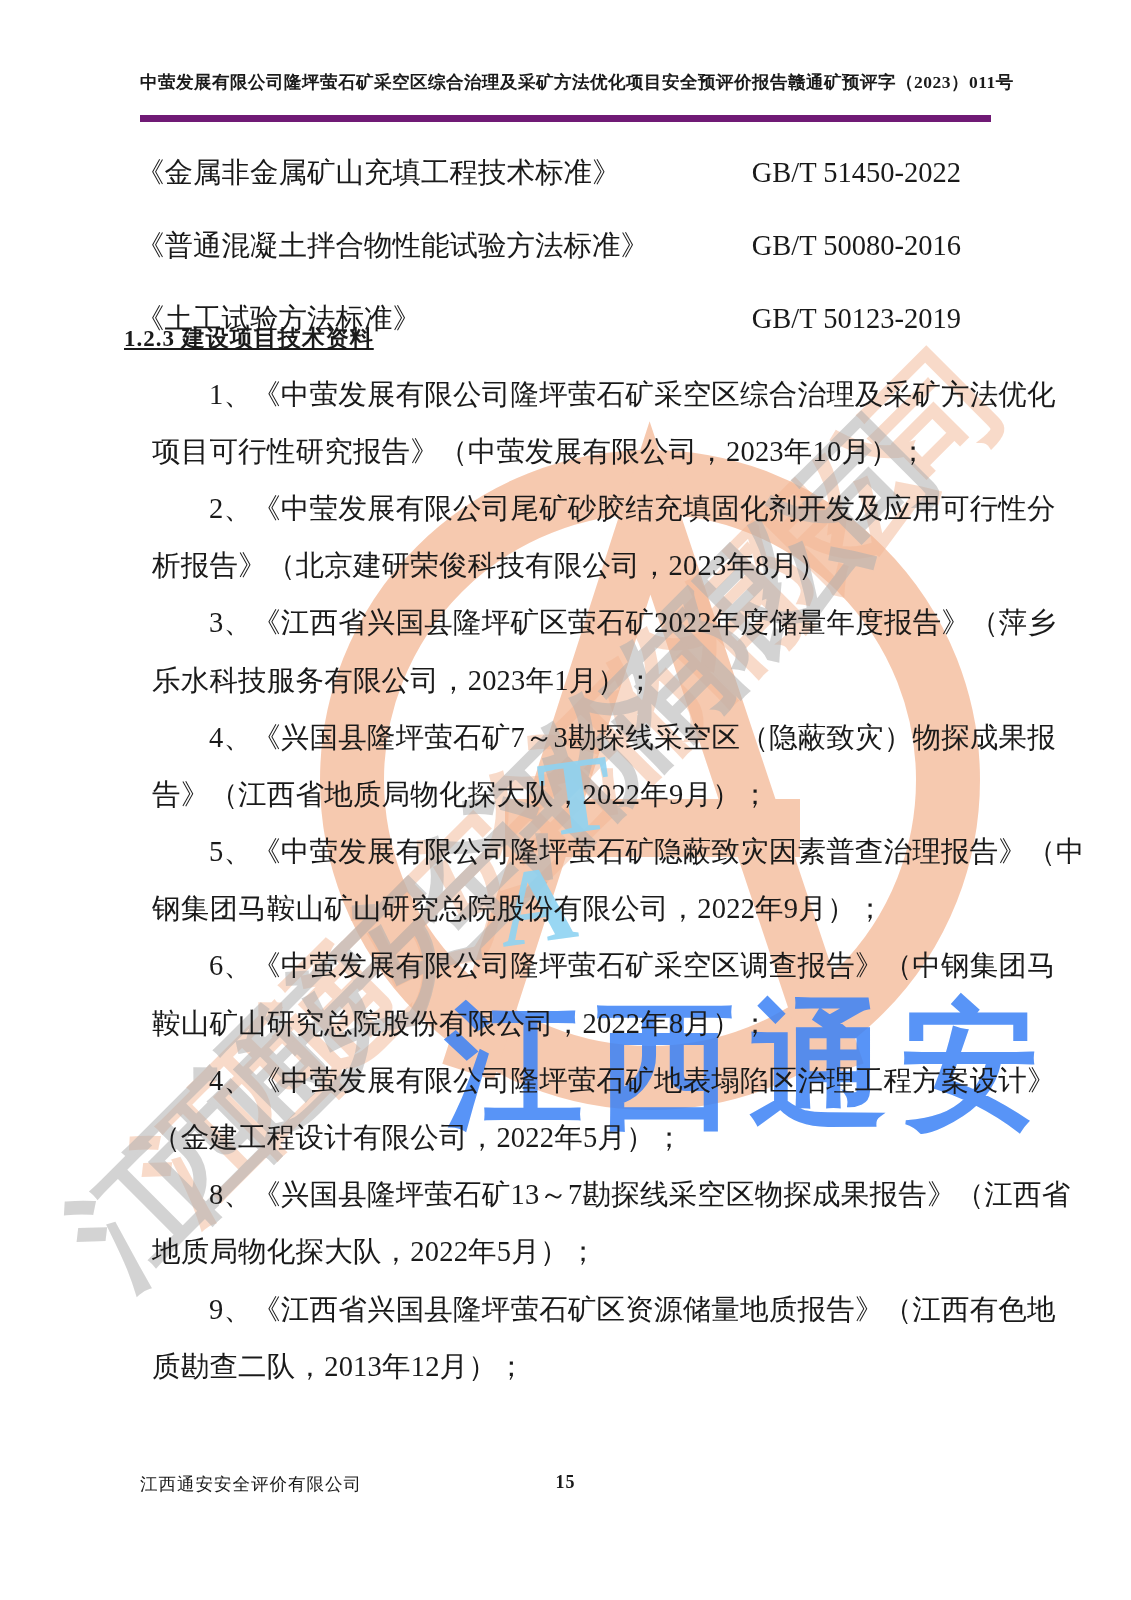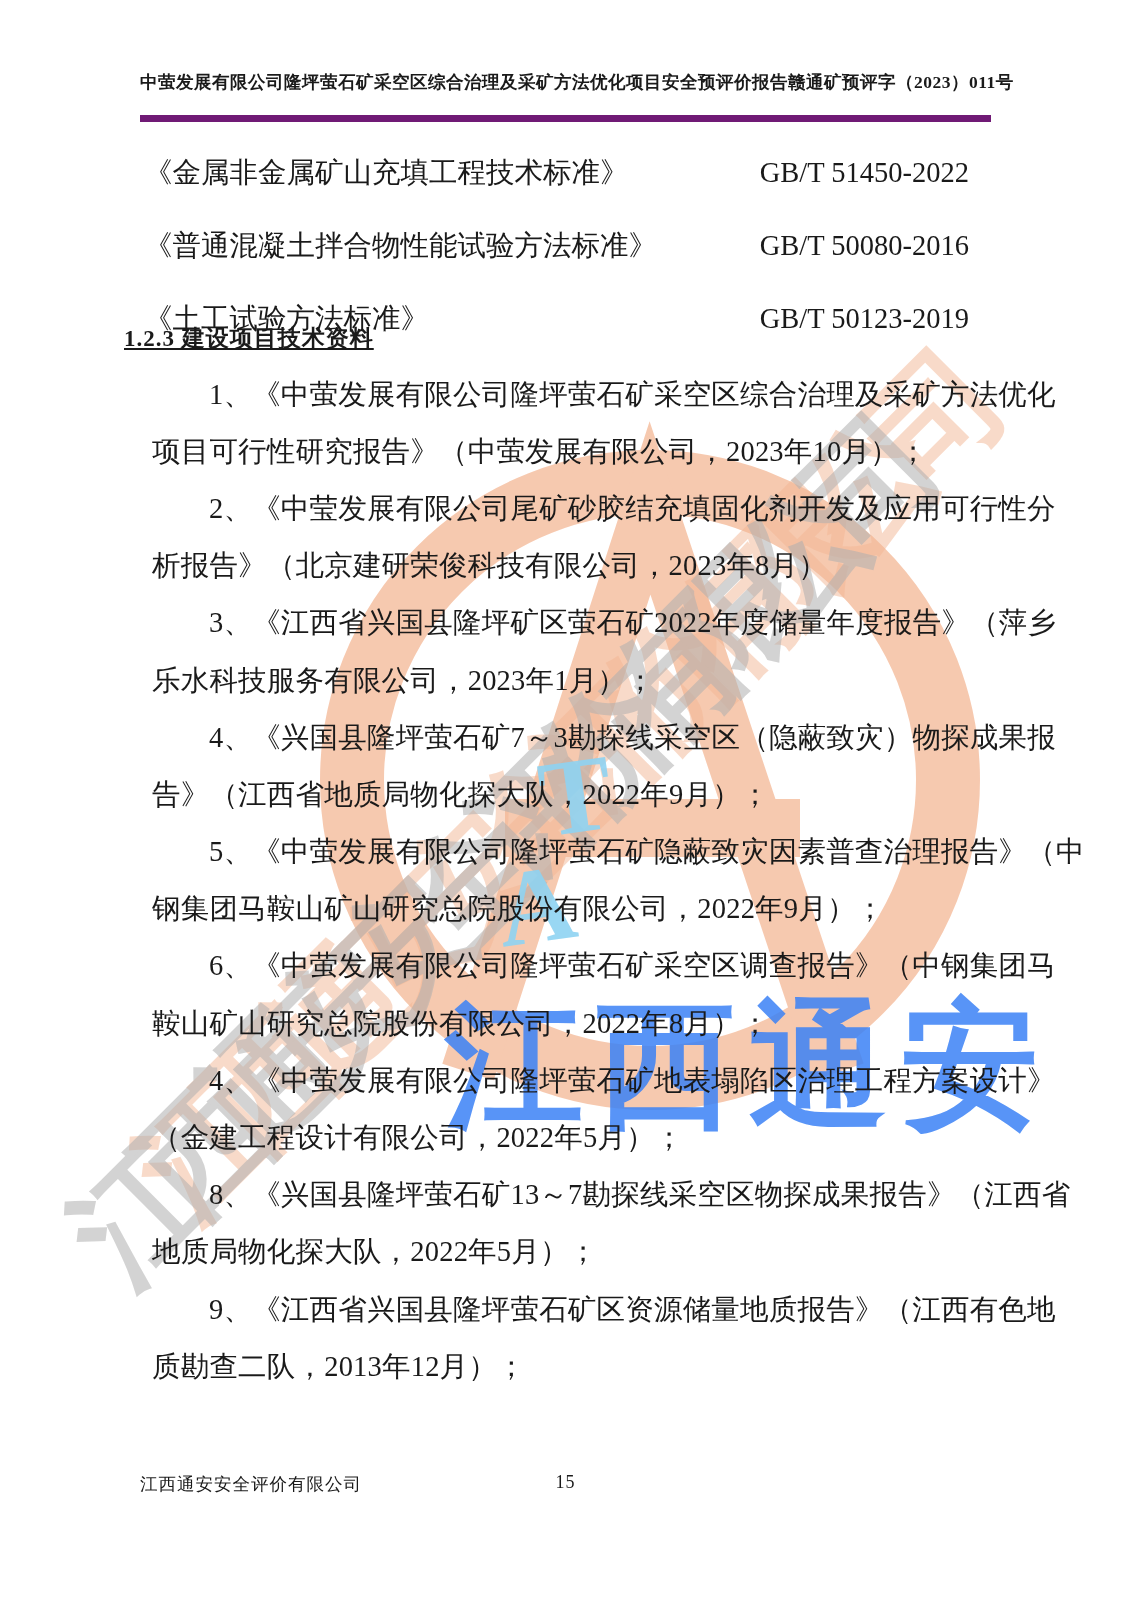--- a/index.html
+++ b/index.html
@@ -34,42 +34,42 @@
   .wm-red{
     position:absolute;left:445px;top:998px;
     font-size:138px;font-weight:bold;letter-spacing:14px;line-height:1;
     color:#e26b6b;opacity:.85;white-space:nowrap;
   }
   .wm-blue{position:absolute;font-weight:bold;color:#8fd3f2;opacity:.9;line-height:1;}
   .wm-blue.t{left:540px;top:742px;font-size:108px;transform:rotate(-8deg);}
   .wm-blue.a{left:497px;top:852px;font-size:108px;transform:rotate(-8deg);}
   
   .content{position:absolute;inset:0;z-index:2;}
-  .standards{position:absolute;left:144px;top:136px;width:851px;text-align:right;}
+  .standards{position:absolute;left:136px;top:136px;width:851px;text-align:right;}
   .std-row{
     height:73px;display:flex;justify-content:space-between;align-items:center;
     font-size:28.5px;padding-right:26px;white-space:nowrap;
   }
   .sec-heading{
     position:absolute;left:124px;top:323px;width:851px;
     font-size:23px;font-weight:bold;letter-spacing:1px;white-space:nowrap;text-decoration:underline;
   }
   .body-lines{position:absolute;left:152px;top:366px;width:851px;}
   .body-line{
     height:57.2px;display:flex;align-items:center;
     font-size:28.5px;white-space:nowrap;letter-spacing:.2px;
   }
   .body-line.indent{padding-left:57px;}
   
   .footer{
     position:absolute;left:140px;top:1472px;width:851px;height:30px;
     font-size:17.5px;letter-spacing:1px;
   }
   .footer .company{position:absolute;left:0;top:0;}
-  .footer .pageno{position:absolute;left:0;right:0;text-align:center;top:0;font-size:18px;}
+  .footer .pageno{position:absolute;left:0;right:0;text-align:center;top:0;font-size:18px;font-weight:bold;}
 </style>
 </head>
 <body>
 
 <div class="page">
 
   <div class="wm">
     <svg class="wm-logo" width="1131" height="1600" viewBox="0 0 1131 1600">
       <circle cx="650" cy="780" r="298" fill="none" stroke="#f5bc9c" stroke-width="64"></circle>
       <path d="M468,1072 L650,508 L838,1072" fill="none" stroke="#f5bc9c" stroke-width="54" stroke-linejoin="miter"></path>

